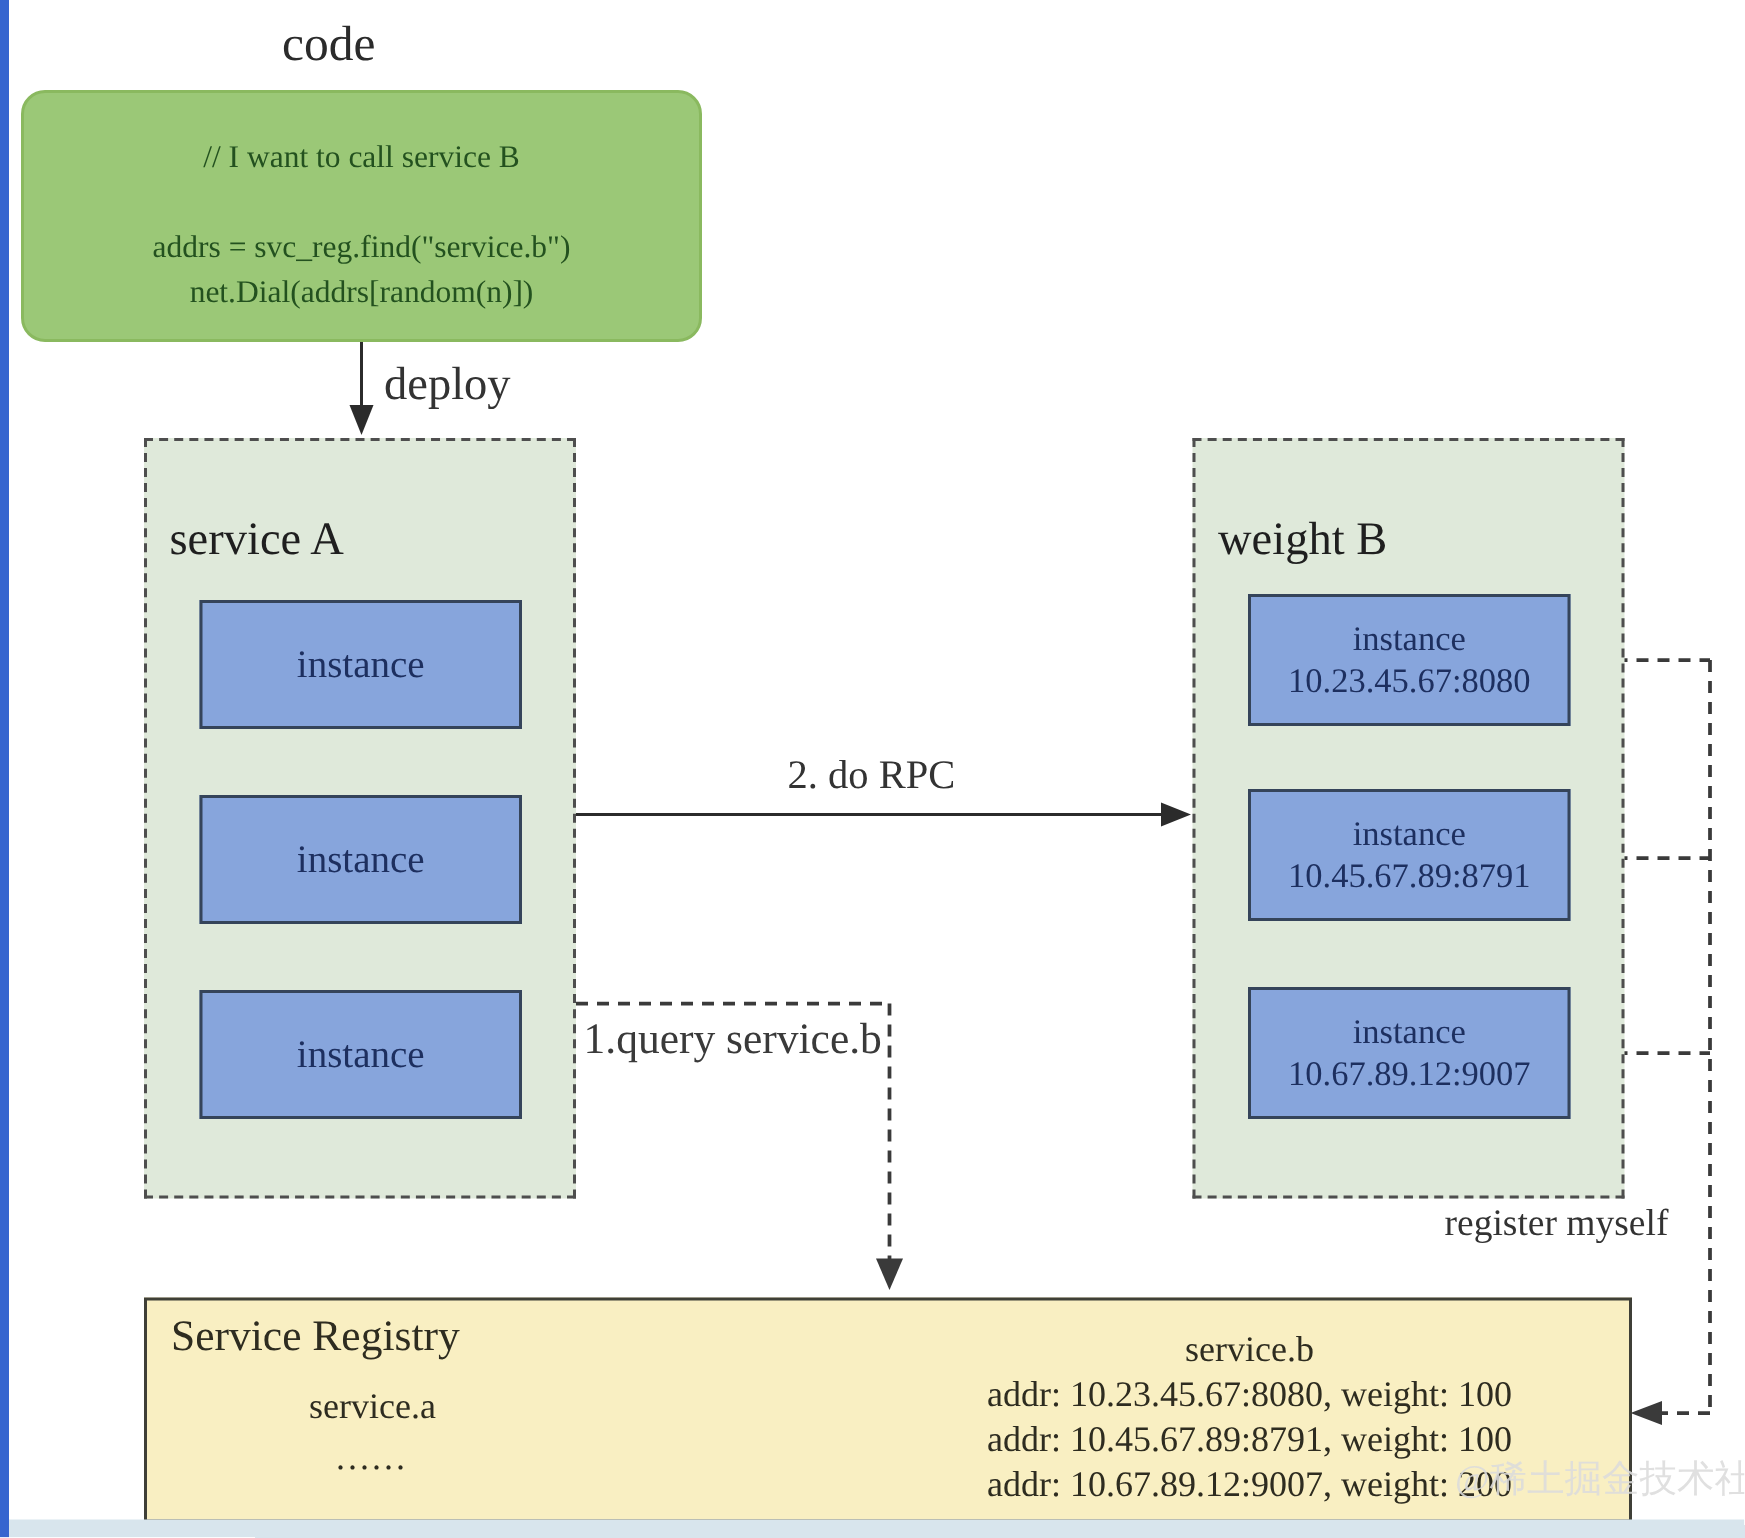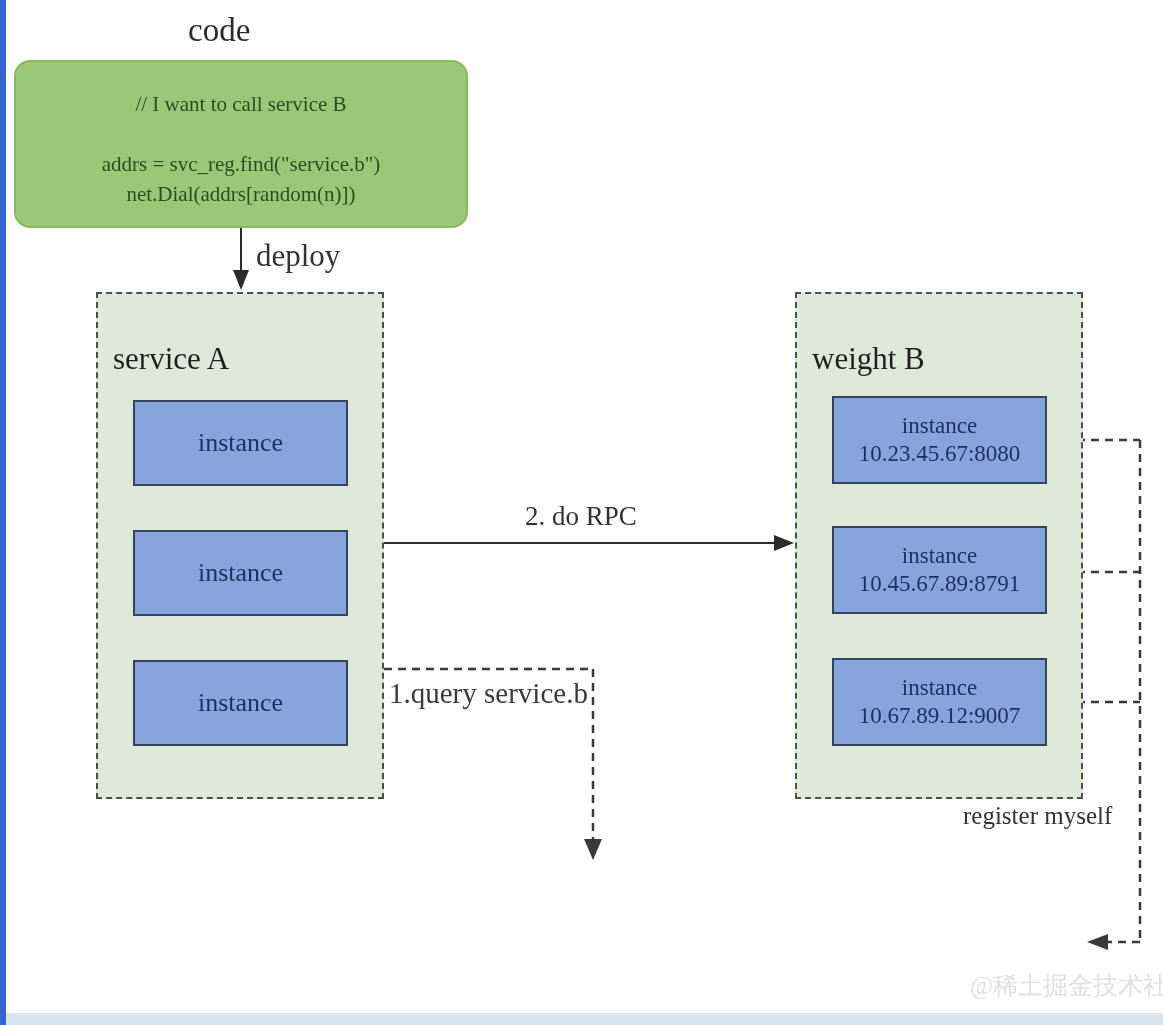--- a/index.html
+++ b/index.html
@@ -137,18 +137,29 @@
     <div class="inst small b-3">
       <span>instance</span>
       <span>10.67.89.12:9007</span>
     </div>
   </div>
 
   <div class="rpc-label">2. do RPC</div>
   <div class="query-label">1.query service.b</div>
   <div class="register-label">register myself</div>
 
+  <div class="registry">
+    <div class="registry-title">Service Registry</div>
+    <div class="registry-service-a">service.a</div>
+    <div class="registry-dots">......</div>
+    <div class="registry-b-col">
+      <div>service.b</div>
+      <div>addr: 10.23.45.67:8080, weight: 100</div>
+      <div>addr: 10.45.67.89:8791, weight: 100</div>
+      <div>addr: 10.67.89.12:9007, weight: 200</div>
+    </div>
+  </div>
 
   <div class="watermark">@稀土掘金技术社区</div>
 
   <div class="bottom-strip"></div>
 
 </div>
 
 </body></html>

